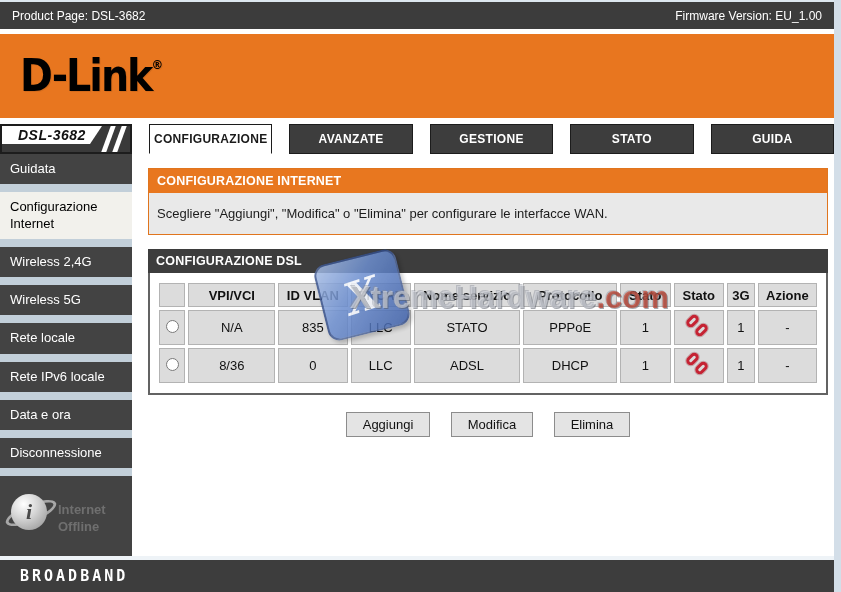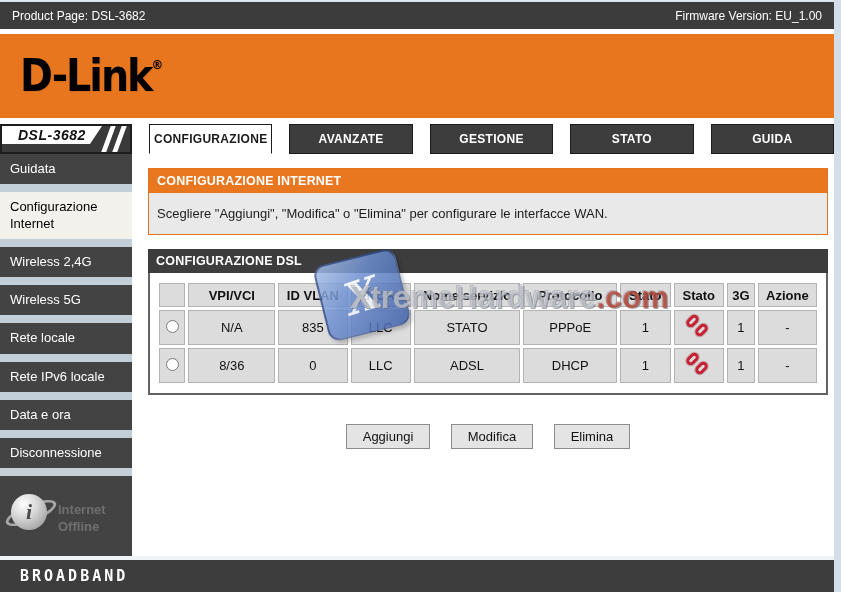--- a/index.html
+++ b/index.html
@@ -138,21 +138,21 @@
     box-shadow: 0 0 0 1px rgba(120,10,20,0.25);
   }
   .blink i.l1 { left: 1px; top: 0px; }
   .blink i.l2 { left: 10px; top: 9px; }
 
   
   .btn-row { text-align: center; margin-top: 17px; }
   .btn {
     background: #e4e4e4; border: 1px solid #8c8c8c; color: #111;
     font-size: 13px; font-family: "Liberation Sans", sans-serif;
-    padding: 4px 16px; margin: 12px 8px; cursor: pointer;
+    padding: 4px 16px; margin: 0 8px; cursor: pointer;
   }
 
   
   .watermark { position: absolute; left: 170px; top: 96px; pointer-events: none; z-index: 5; }
   .wm-tile {
     position: absolute; left: 18px; top: 6px; width: 84px; height: 78px;
     background: linear-gradient(135deg, #a7bde4 0%, #6d8fd0 40%, #3d5fa8 100%);
     border: 2px solid rgba(40,60,110,0.6); border-radius: 12px;
     transform: rotate(-14deg); opacity: 0.85;
     display: flex; align-items: center; justify-content: center;

